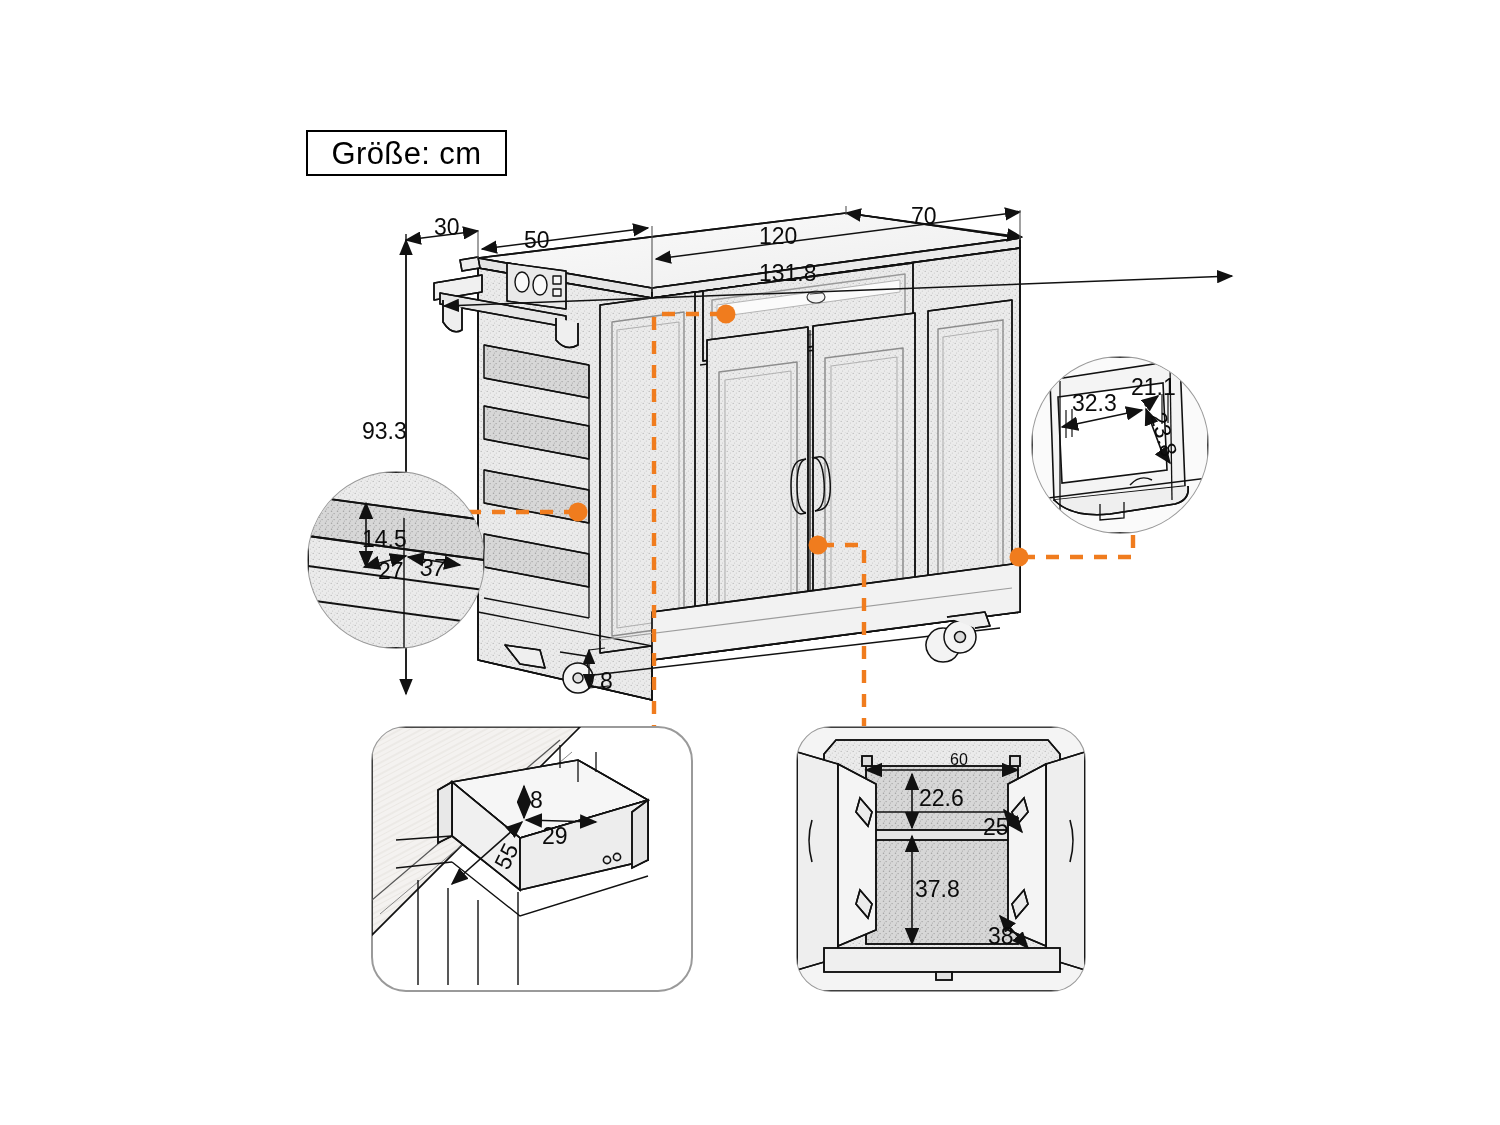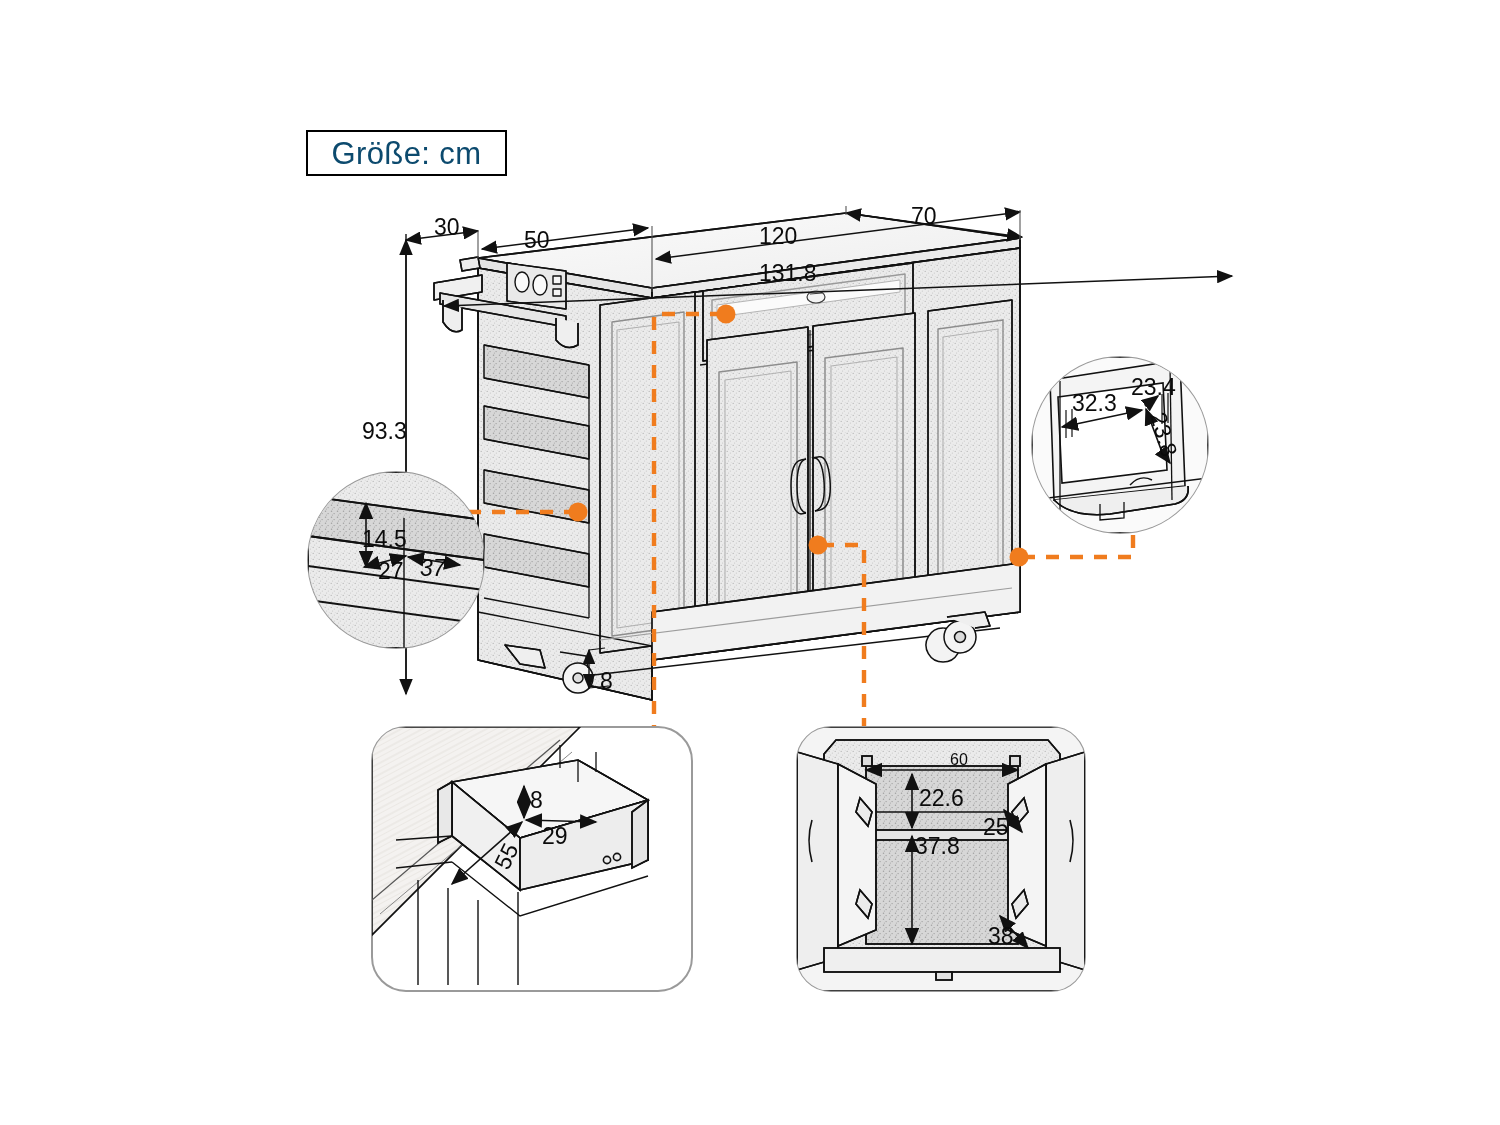--- a/index.html
+++ b/index.html
@@ -4,21 +4,21 @@
 <style>
   html,body{margin:0;padding:0;background:#ffffff;}
   body{width:1500px;height:1125px;font-family:"Liberation Sans",sans-serif;overflow:hidden;}
   #stage{position:relative;width:1500px;height:1125px;background:#fff;}
   #art{position:absolute;left:0;top:0;}
   .unitbox{
     position:absolute;left:306px;top:130px;width:197px;height:42px;
     border:2px solid #000;background:#fff;
     display:flex;align-items:center;justify-content:center;
   }
-  .unitbox span{font-size:31px;color:#0c4a6e;letter-spacing:.4px;line-height:1;}
+  .unitbox span{font-size:31px;color:#000000;letter-spacing:.4px;line-height:1;}
   .dim{position:absolute;font-size:21px;color:#0b0b0b;white-space:nowrap;line-height:1;}
   .dim.big{font-size:23px;}
   .rot90{transform-origin:center center;}
 </style>
 </head>
 <body>
 
 <div id="stage">
 
   <svg id="art" width="1500" height="1125" viewBox="0 0 1500 1125">
@@ -378,26 +378,26 @@
   <div class="dim big" style="left:911px;top:205px;">70</div>
   <div class="dim big" style="left:759px;top:262px;">131.8</div>
   <div class="dim big" style="left:362px;top:420px;">93.3</div>
   <div class="dim big" style="left:600px;top:670px;">8</div>
 
   <div class="dim" style="left:362px;top:528px;font-size:23px;">14.5</div>
   <div class="dim" style="left:378px;top:560px;font-size:23px;">27</div>
   <div class="dim" style="left:420px;top:557px;font-size:23px;font-style:italic;">37</div>
 
   <div class="dim" style="left:1072px;top:392px;font-size:23px;">32.3</div>
-  <div class="dim" style="left:1131px;top:376px;font-size:23px;">23.4</div>
+  <div class="dim" style="left:1131px;top:376px;font-size:23px;">21.1</div>
   <div class="dim rot90" style="left:1141px;top:423px;font-size:23px;transform:rotate(74deg);">23.8</div>
 
   <div class="dim" style="left:530px;top:789px;font-size:23px;">8</div>
   <div class="dim" style="left:542px;top:825px;font-size:23px;">29</div>
   <div class="dim rot90" style="left:494px;top:845px;font-size:23px;transform:rotate(-64deg);">55</div>
 
   <div class="dim" style="left:950px;top:752px;font-size:16px;">60</div>
   <div class="dim" style="left:919px;top:787px;font-size:23px;">22.6</div>
   <div class="dim" style="left:983px;top:816px;font-size:23px;">25</div>
-  <div class="dim" style="left:915px;top:835px;font-size:23px;">37.8</div>
+  <div class="dim" style="left:915px;top:878px;font-size:23px;">37.8</div>
   <div class="dim" style="left:988px;top:925px;font-size:23px;">38</div>
 
 </div>
 
 </body></html>

